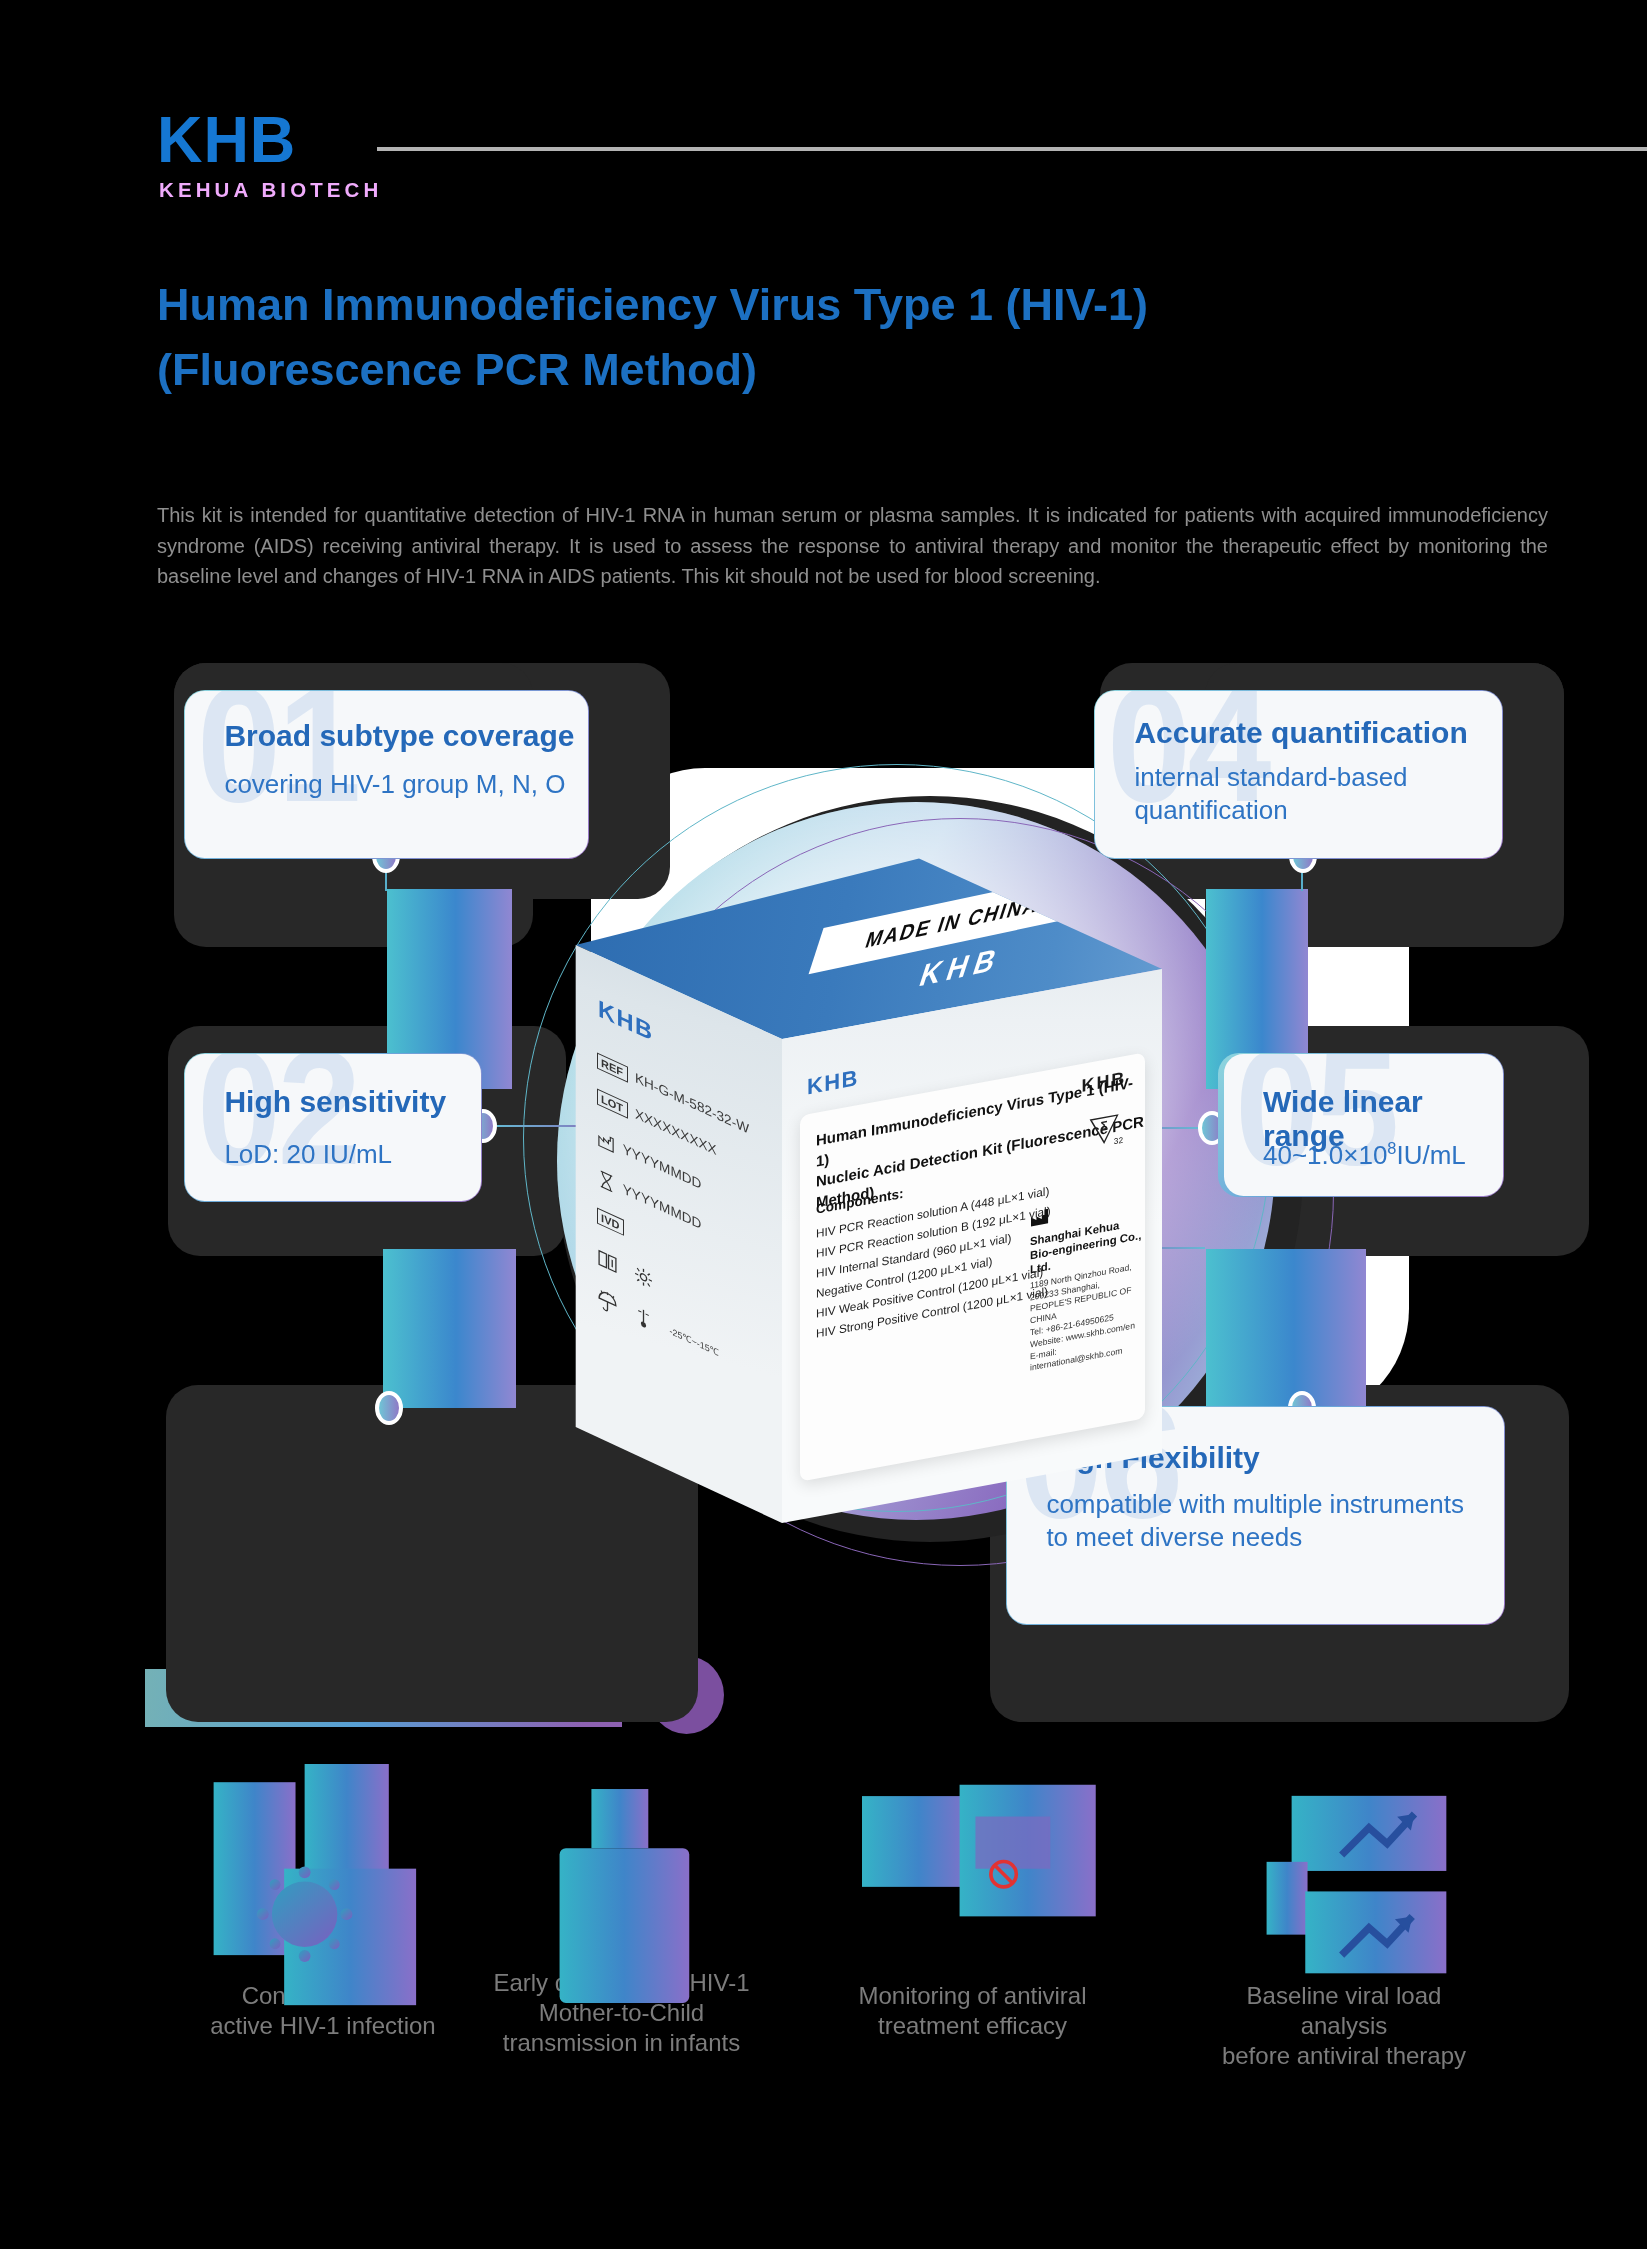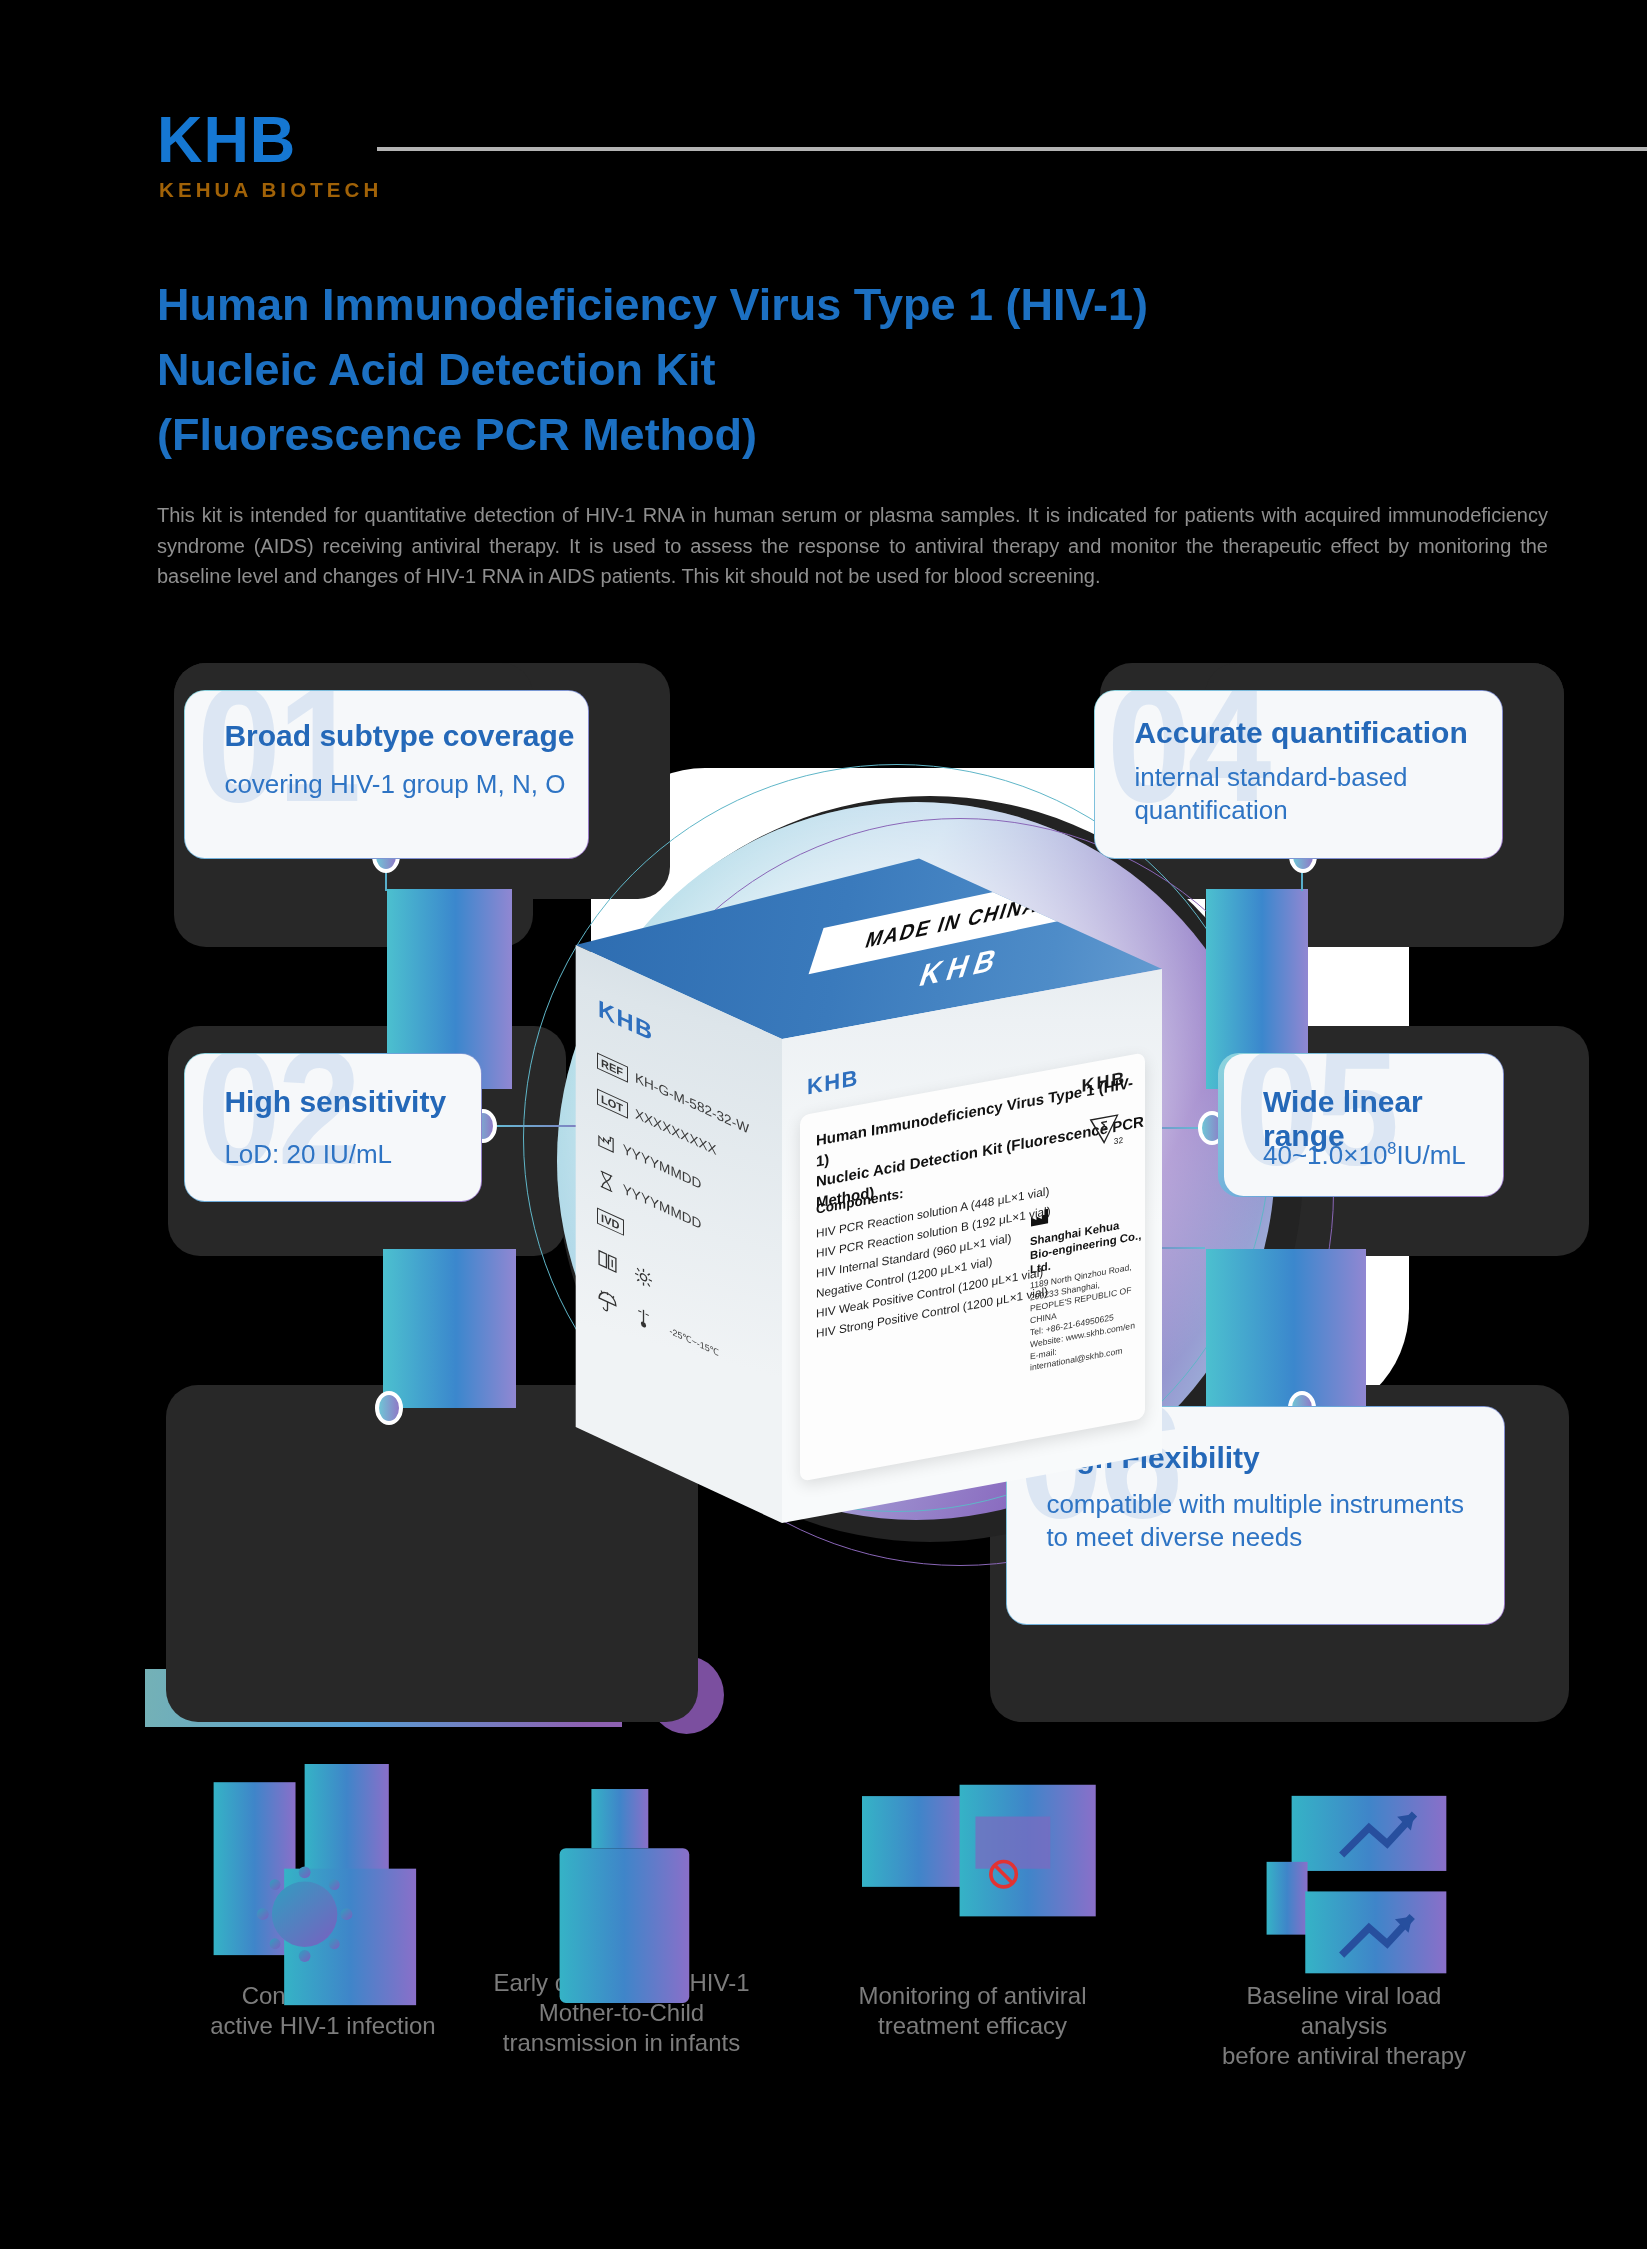--- a/index.html
+++ b/index.html
@@ -4,21 +4,21 @@
 <style>
   html,body{margin:0;padding:0;background:#000;}
   .page{position:relative;width:1647px;height:2250px;background:#000;overflow:hidden;
         font-family:"Liberation Sans", sans-serif;}
   .abs{position:absolute;}
   .pre{white-space:pre-line;}
 
   
   .brand-logo{left:157px;top:102px;font-size:63px;font-weight:800;color:#1577d2;
               letter-spacing:0.9px;transform:scaleY(1.04);transform-origin:left top;}
-  .brand-sub{left:159px;top:178px;font-size:20.5px;font-weight:700;color:#a16207;letter-spacing:4.1px;}
+  .brand-sub{left:159px;top:178px;font-size:20.5px;font-weight:700;color:#f0abfc;letter-spacing:4.1px;}
   .header-rule{left:377px;top:147px;right:0;height:3.6px;background:#b3b3b3;}
 
   .page-title{left:157px;top:273px;font-size:45px;font-weight:800;color:#1c70c2;line-height:1.44;}
   .intro{left:157px;top:500px;width:1391px;font-size:20px;color:#8f8f8f;line-height:1.53;
          text-align:justify;}
 
   
   .white-backdrop{left:591px;top:768px;width:818px;height:655px;background:#fff;border-radius:114px;z-index:1;}
   .blob{background:#282828;border-radius:32px;z-index:3;}
   .ring{border-radius:50%;z-index:6;background:transparent;}
@@ -90,21 +90,20 @@
 <body>
 
 <div class="page">
 
   <div class="abs brand-logo">KHB</div>
   <div class="abs brand-sub">KEHUA BIOTECH</div>
   <div class="abs header-rule"></div>
 
   <div class="abs page-title">
     <div>Human Immunodeficiency Virus Type 1 (HIV-1)</div>
-    <div>Nucleic Acid Detection Kit</div>
     <div>(Fluorescence PCR Method)</div>
   </div>
   <div class="abs intro">This kit is intended for quantitative detection of HIV-1 RNA in human serum or plasma samples. It is indicated for patients with acquired immunodeficiency syndrome (AIDS) receiving antiviral therapy. It is used to assess the response to antiviral therapy and monitor the therapeutic effect by monitoring the baseline level and changes of HIV-1 RNA in AIDS patients. This kit should not be used for blood screening.</div>
 
   <div class="abs white-backdrop"></div>
 
   <div class="abs blob" style="left:174px;top:663px;width:496px;height:236px;"></div>
   <div class="abs blob" style="left:174px;top:663px;width:359px;height:284px;"></div>
   <div class="abs blob" style="left:1100px;top:663px;width:464px;height:236px;"></div>
   <div class="abs blob" style="left:1205px;top:663px;width:359px;height:284px;"></div>

